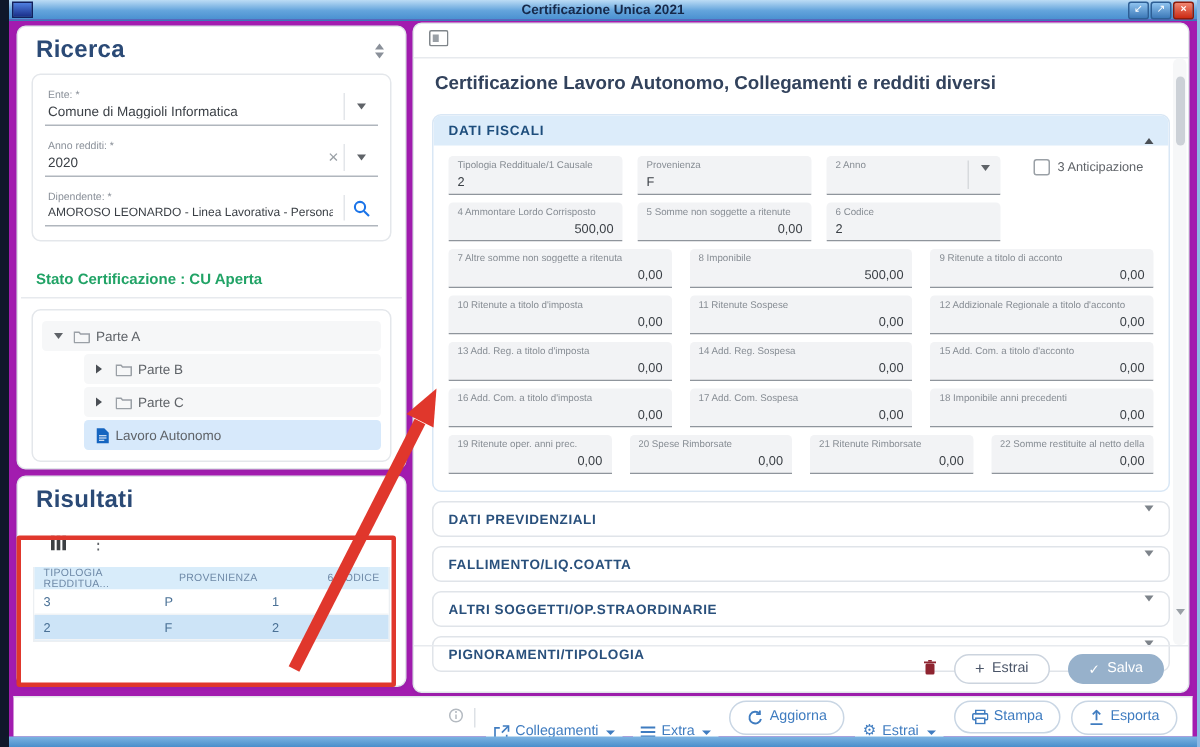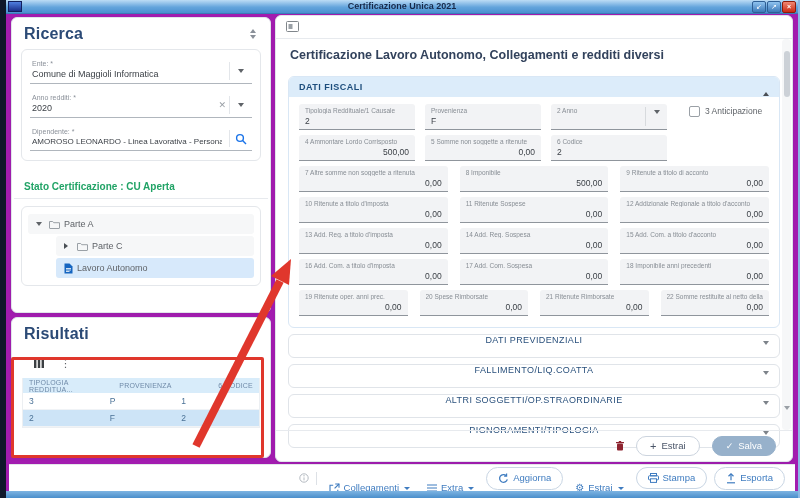--- a/index.html
+++ b/index.html
@@ -75,21 +75,21 @@
   .frow.wide3{grid-template-columns:1fr 1fr 1fr;}
   .frow.wide4{grid-template-columns:1fr 1fr 1fr 1fr;}
   .fbox{position:relative;background:#f2f3f5;border-bottom:1px solid #8f959c;border-radius:3px 3px 0 0;height:26px;padding:3px 6px 0;box-sizing:border-box;overflow:hidden;}
   .fbox .lbl{font-size:6.5px;color:#878d94;display:block;white-space:nowrap;overflow:hidden;}
   .fbox .val{font-size:8.5px;color:#3a3f45;display:block;margin-top:2px;min-height:9px;}
   .fbox.num .val{text-align:right;}
   .fbox.dropdown::before{content:"";position:absolute;right:21px;top:3px;bottom:3px;border-left:1px solid #d7dadd;}
   .fbox .dd{position:absolute;right:7px;top:10px;}
   .cbwrap{display:flex;align-items:flex-start;gap:5px;padding-left:12px;margin-top:2px;align-self:start;font-size:8.5px;color:#5f6368;}
   .checkbox{width:11px;height:11px;border:1.5px solid #9aa0a6;border-radius:2px;background:#fff;box-sizing:border-box;flex:none;}
-  .collapsed-acc{margin:6px 12px 0;border:1px solid #e0e4e9;border-radius:6px;height:22px;display:flex;align-items:center;padding:0 10px;font-size:9px;font-weight:normal;letter-spacing:.4px;color:#29507c;background:#fff;flex-direction:column;}
+  .collapsed-acc{margin:6px 12px 0;border:1px solid #e0e4e9;border-radius:6px;height:22px;display:flex;align-items:center;padding:0 10px;font-size:9px;font-weight:bold;letter-spacing:.4px;color:#29507c;background:#fff;}
   .collapsed-acc .acc-caret .tri-down{border-top-color:#7d838a;}
   .action-row{position:absolute;left:0;right:0;bottom:0;height:30px;border-top:1px solid #e7eaee;display:flex;align-items:center;justify-content:flex-end;gap:12px;padding-right:16px;}
   .btn{border-radius:13px;font-size:9.5px;display:inline-flex;align-items:center;gap:5px;padding:4px 13px;line-height:1;}
   .btn.outline{border:1px solid #ccd4de;color:#4a5568;background:#fff;}
   .btn.primary{background:#97b1cb;border:1px solid #97b1cb;color:#fff;}
   .plus{font-size:11px;line-height:8px;}
   .check{font-size:9px;}
   
   .vscroll{position:absolute;top:23px;right:1px;bottom:31px;width:9px;background:#f6f7f8;border-radius:4px;}
   .vscroll .sb-up{position:absolute;top:2px;left:1.5px;}
@@ -163,20 +163,31 @@
         <div class="trow">
           <span class="tcaret">
             <span class="tri-down"></span>
           </span>
           <span class="ticon">
             <svg width="11" height="9" viewBox="0 0 11 9">
               <path d="M.5 1.5h3.2l1 1.2h5.8v5.3a.5.5 0 0 1-.5.5H1a.5.5 0 0 1-.5-.5z" fill="none" stroke="#9aa0a6"></path>
             </svg>
           </span>
           <span class="tlabel">Parte A</span>
+        </div>
+        <div class="trow lvl1">
+          <span class="tcaret">
+            <span class="tri-right"></span>
+          </span>
+          <span class="ticon">
+            <svg width="11" height="9" viewBox="0 0 11 9">
+              <path d="M.5 1.5h3.2l1 1.2h5.8v5.3a.5.5 0 0 1-.5.5H1a.5.5 0 0 1-.5-.5z" fill="none" stroke="#9aa0a6"></path>
+            </svg>
+          </span>
+          <span class="tlabel">Parte B</span>
         </div>
         <div class="trow lvl1">
           <span class="tcaret">
             <span class="tri-right"></span>
           </span>
           <span class="ticon">
             <svg width="11" height="9" viewBox="0 0 11 9">
               <path d="M.5 1.5h3.2l1 1.2h5.8v5.3a.5.5 0 0 1-.5.5H1a.5.5 0 0 1-.5-.5z" fill="none" stroke="#9aa0a6"></path>
             </svg>
           </span>

